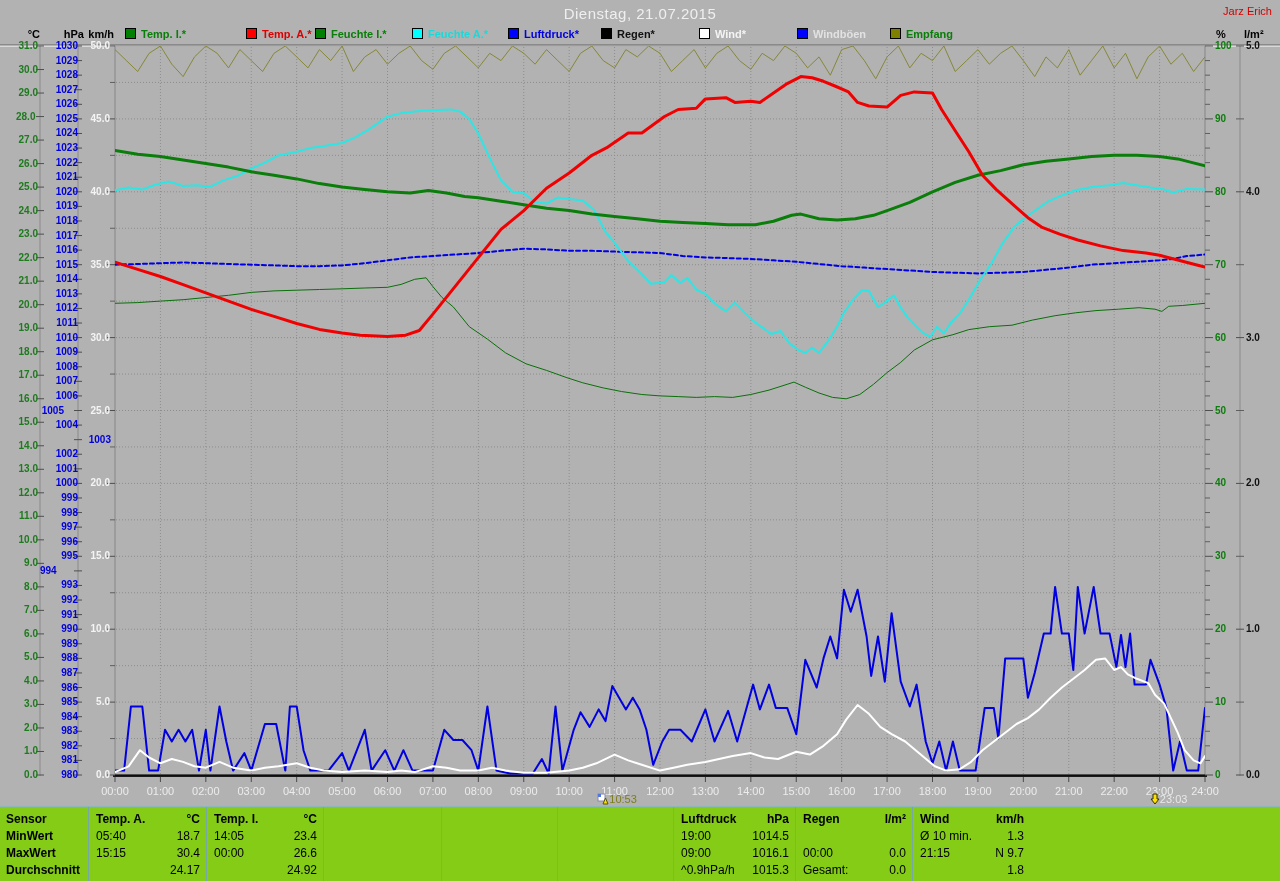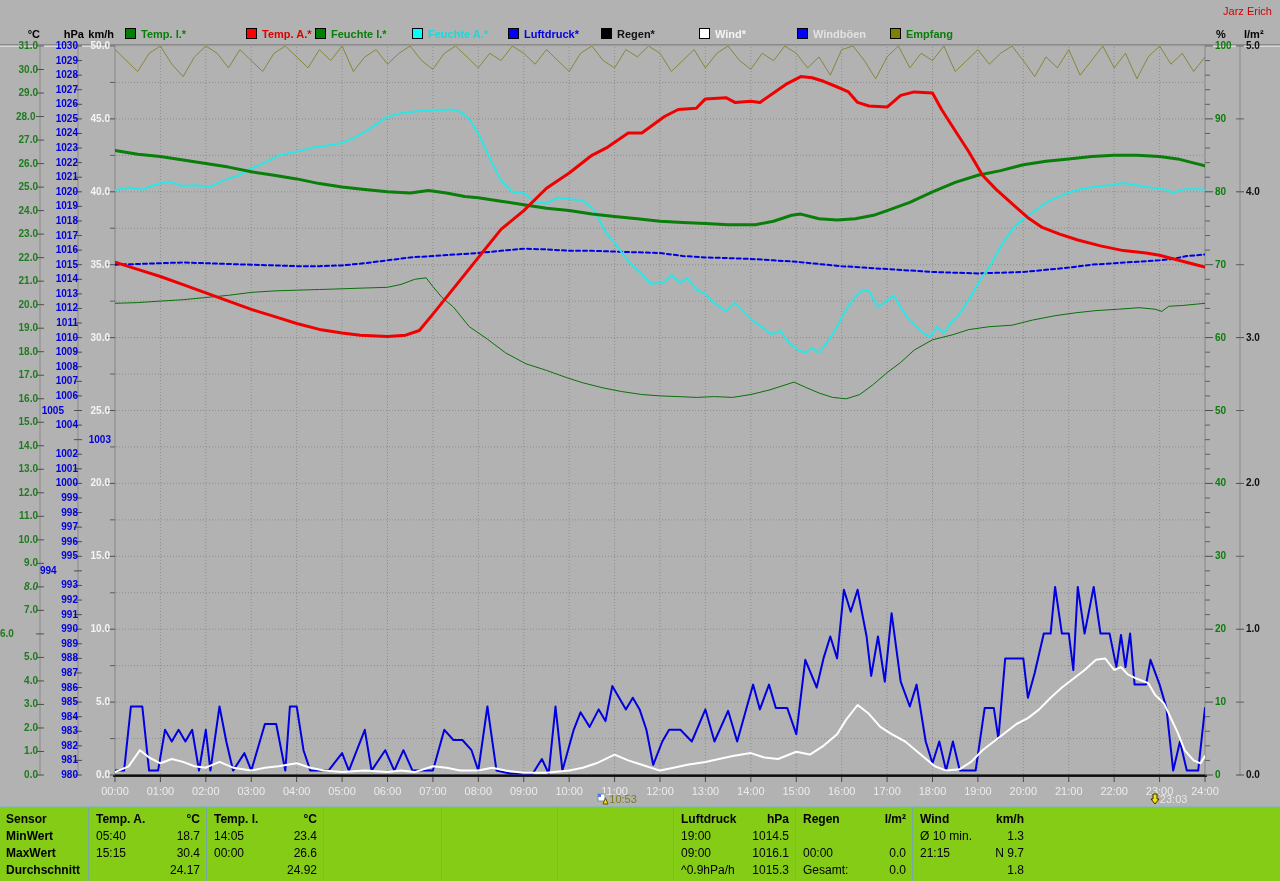--- a/index.html
+++ b/index.html
@@ -22,20 +22,21 @@
   .tcol{position:absolute;top:0;height:75px;border-left:1px solid #76a8a8;}
   .trow{position:absolute;height:17px;line-height:17px;font-size:12px;color:#000;white-space:nowrap;}
   .trow .lt{position:absolute;left:8px;}
   .trow .rt{position:absolute;right:6px;text-align:right;}
   .bold{font-weight:bold;}
 </style>
 </head>
 <body>
 
 <div id="app">
+  <div class="title">Dienstag, 21.07.2015</div>
   <div class="username">Jarz Erich</div>
 
   <div class="axis-head" style="left:4px;width:36px;">°C</div>
   <div class="axis-head" style="left:44px;width:40px;">hPa</div>
   <div class="axis-head" style="left:82px;width:32px;">km/h</div>
   <div class="axis-head" style="left:1216px;width:20px;text-align:left;">%</div>
   <div class="axis-head" style="left:1244px;width:34px;text-align:left;">l/m²</div>
 
   <div id="legend">
       <div class="legend-item" style="left: 125px; color: rgb(10, 125, 10);"><span class="sw" style="background: rgb(0, 128, 0);"></span><span>Temp. I.*</span></div>
@@ -306,23 +307,23 @@
       </g>
     </svg>
 
   <div id="ylabels">
       <div class="ytick" style="left: 0px; width: 38px; top: 769px; color: rgb(30, 122, 30); text-align: right;">0.0</div>
       <div class="ytick" style="left: 0px; width: 38px; top: 745.484px; color: rgb(30, 122, 30); text-align: right;">1.0</div>
       <div class="ytick" style="left: 0px; width: 38px; top: 721.968px; color: rgb(30, 122, 30); text-align: right;">2.0</div>
       <div class="ytick" style="left: 0px; width: 38px; top: 698.452px; color: rgb(30, 122, 30); text-align: right;">3.0</div>
       <div class="ytick" style="left: 0px; width: 38px; top: 674.935px; color: rgb(30, 122, 30); text-align: right;">4.0</div>
       <div class="ytick" style="left: 0px; width: 38px; top: 651.419px; color: rgb(30, 122, 30); text-align: right;">5.0</div>
-      <div class="ytick" style="left: 0px; width: 38px; top: 627.903px; color: rgb(30, 122, 30); text-align: left;">6.0</div>
+      <div class="ytick" style="left: 0px; width: 38px; top: 627.903px; color: rgb(30, 122, 30); text-align: right;">6.0</div>
       <div class="ytick" style="left: 0px; width: 38px; top: 604.387px; color: rgb(30, 122, 30); text-align: right;">7.0</div>
-      <div class="ytick" style="left: 0px; width: 38px; top: 580.871px; color: rgb(30, 122, 30); text-align: right; font-style: italic;">8.0</div>
+      <div class="ytick" style="left: 0px; width: 38px; top: 580.871px; color: rgb(30, 122, 30); text-align: right;">8.0</div>
       <div class="ytick" style="left: 0px; width: 38px; top: 557.355px; color: rgb(30, 122, 30); text-align: right;">9.0</div>
       <div class="ytick" style="left: 0px; width: 38px; top: 533.839px; color: rgb(30, 122, 30); text-align: right;">10.0</div>
       <div class="ytick" style="left: 0px; width: 38px; top: 510.323px; color: rgb(30, 122, 30); text-align: right;">11.0</div>
       <div class="ytick" style="left: 0px; width: 38px; top: 486.806px; color: rgb(30, 122, 30); text-align: right;">12.0</div>
       <div class="ytick" style="left: 0px; width: 38px; top: 463.29px; color: rgb(30, 122, 30); text-align: right;">13.0</div>
       <div class="ytick" style="left: 0px; width: 38px; top: 439.774px; color: rgb(30, 122, 30); text-align: right;">14.0</div>
       <div class="ytick" style="left: 0px; width: 38px; top: 416.258px; color: rgb(30, 122, 30); text-align: right;">15.0</div>
       <div class="ytick" style="left: 0px; width: 38px; top: 392.742px; color: rgb(30, 122, 30); text-align: right;">16.0</div>
       <div class="ytick" style="left: 0px; width: 38px; top: 369.226px; color: rgb(30, 122, 30); text-align: right;">17.0</div>
       <div class="ytick" style="left: 0px; width: 38px; top: 345.71px; color: rgb(30, 122, 30); text-align: right;">18.0</div>

